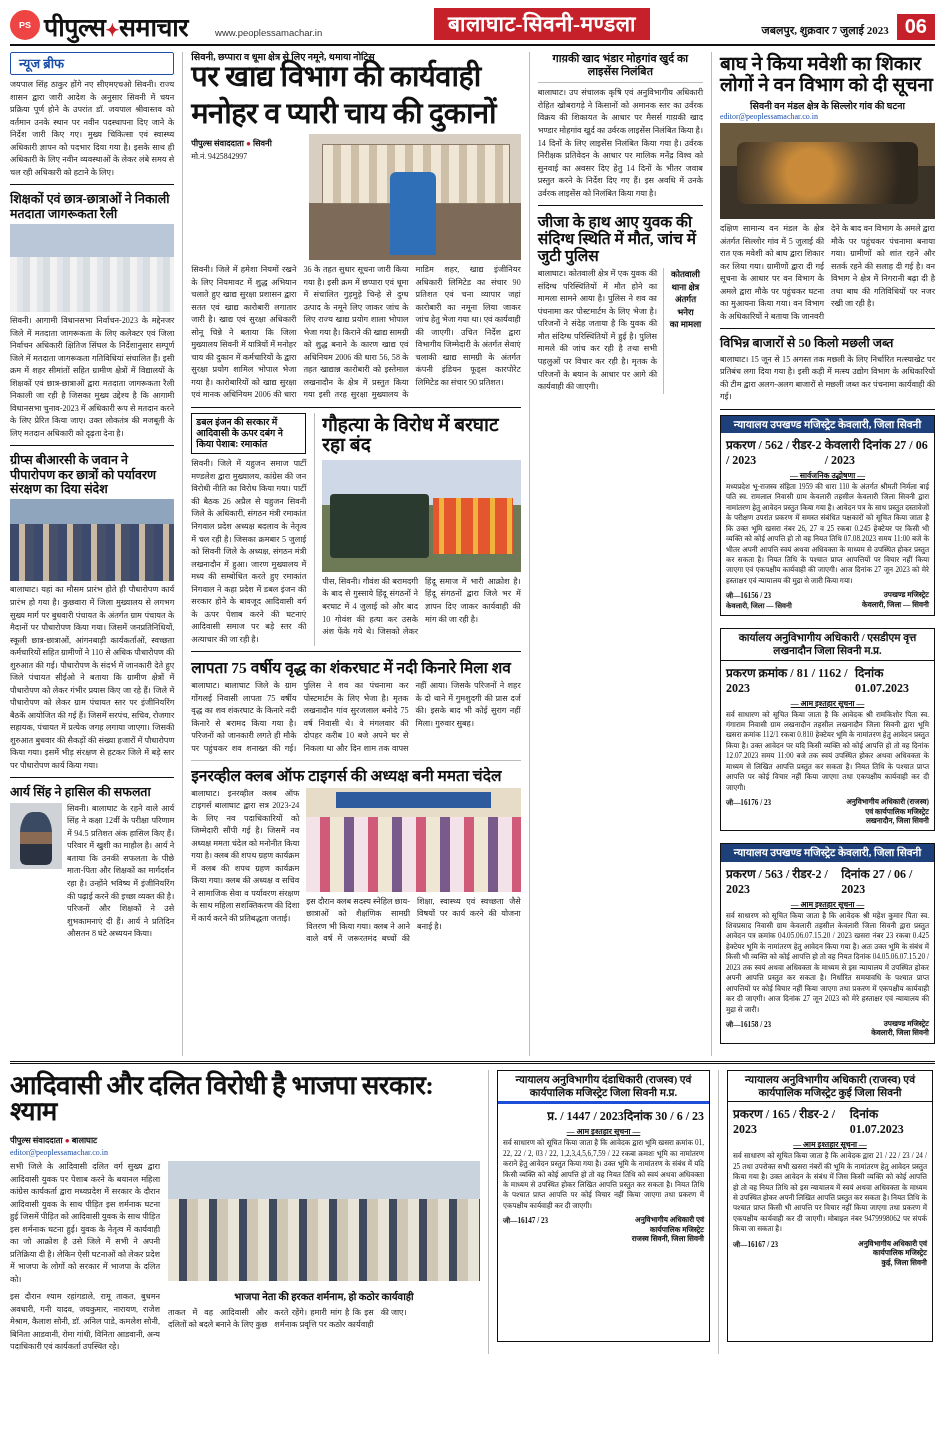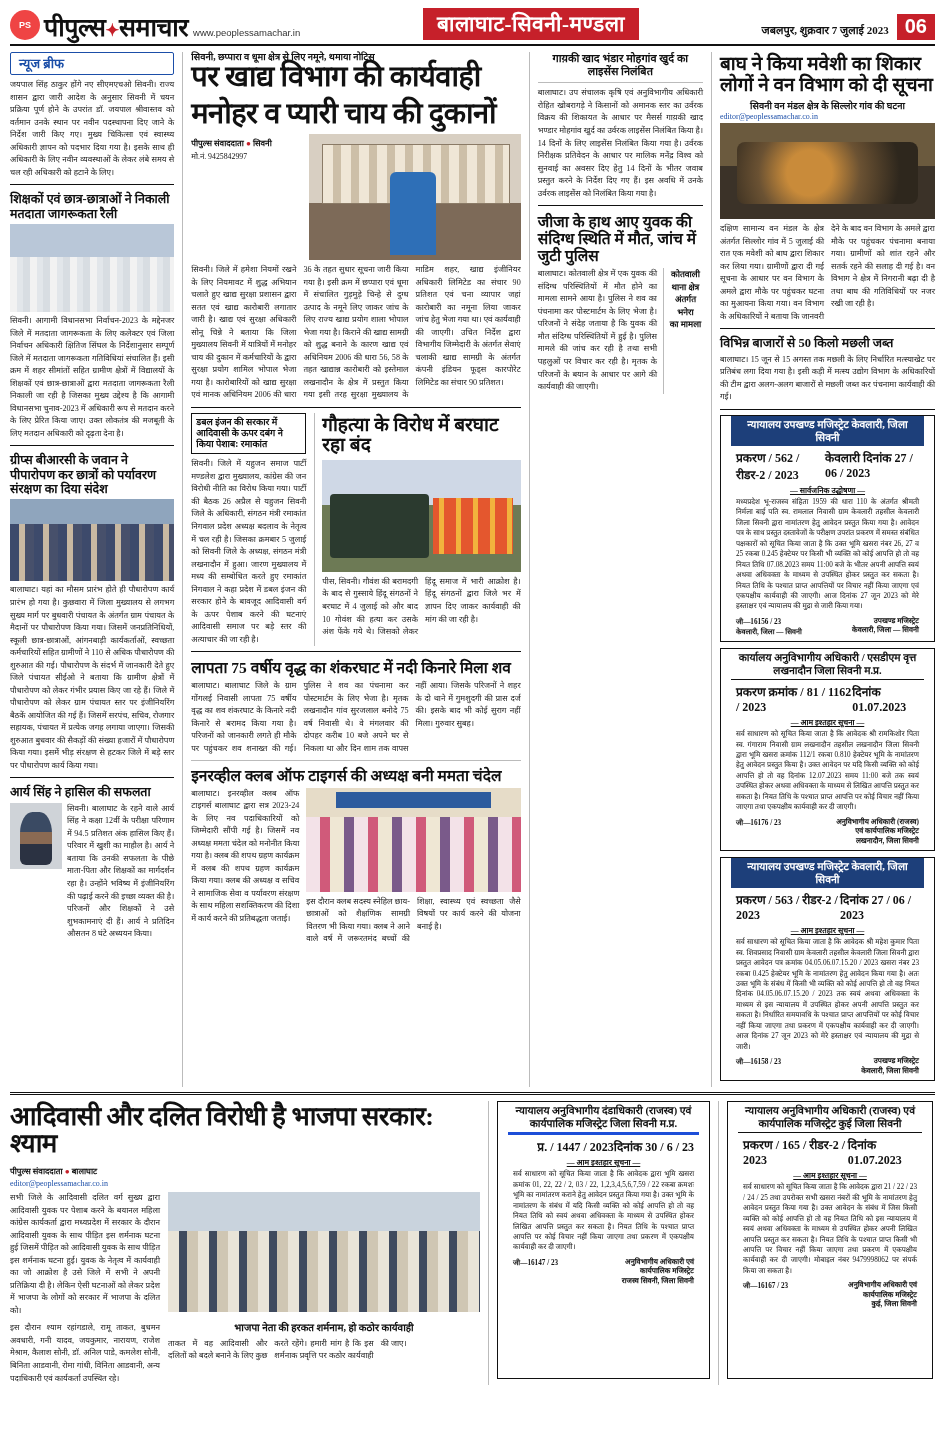--- a/index.html
+++ b/index.html
@@ -16,21 +16,21 @@
   .masthead { display:flex; align-items:flex-end; border-bottom:2px solid #111; padding-bottom:4px; }
   .logo-block { display:flex; align-items:flex-end; gap:4px; }
   .logo-mark {
     width:30px;height:30px;border-radius:50%;
     background:#ef4444;color:#fff;font-weight:bold;font-size:9px;
     display:flex;align-items:center;justify-content:center;text-align:center;line-height:1;
     font-family:"Liberation Sans",sans-serif;
   }
   .logo-text { font-size:25px; font-weight:bold; letter-spacing:-0.5px; line-height:1; }
   .logo-text .star { color:#c6202a; font-size:17px; }
-  .logo-url { font-size:9.5px; color:#333; margin-left:1px; margin-bottom:2px; font-family:"Liberation Sans",sans-serif; }
+  .logo-url { font-size:9.5px; color:#333; margin-left:23px; margin-bottom:2px; font-family:"Liberation Sans",sans-serif; }
   .mast-center { flex:1; display:flex; justify-content:center; align-items:flex-end; }
   .edition-band {
     background:#c6202a; color:#fff; font-weight:bold; font-size:21px;
     padding:1px 14px 3px; letter-spacing:0.5px; white-space:nowrap;
   }
   .mast-right { display:flex; align-items:flex-end; gap:8px; }
   .dateline { font-size:11px; font-weight:bold; margin-bottom:3px; white-space:nowrap;}
   .pageno { background:#c6202a;color:#fff;font-weight:bold;font-size:20px;padding:1px 8px 2px; font-family:"Liberation Sans",sans-serif;}
 
   
@@ -125,21 +125,21 @@
     content:""; position:absolute; left:14%; top:4%; width:72%; height:16%;
     background:#2d5b9e; color:#fff;
   }
   .ph-handshake { background:linear-gradient(#c9d3dd 0 35%, #7e8a6b 35% 100%); }
   .ph-handshake:after{
     content:""; position:absolute; left:0; right:0; bottom:0; height:68%;
     background:repeating-linear-gradient(90deg,#e9e4d8 0 11px,#3f4a5e 11px 19px,#cfc6b3 19px 30px);
   }
 
   
-  .notice { border:1px solid #111; padding:4px 15px 5px; margin-bottom:6px; }
+  .notice { border:1px solid #111; padding:4px 5px 5px; margin-bottom:12px; }
   .notice-title {
     background:#1d3f7a; color:#fff; text-align:center; font-weight:bold;
     font-size:10.5px; padding:2px 3px; line-height:1.25; margin:-4px -5px 3px;
   }
   .notice-sub { display:flex; justify-content:flex-end; font-size:12px; font-weight:bold; margin-bottom:2px; }
   .notice-center { text-align:center; font-size:7.8px; font-weight:bold; margin:2px 0; text-decoration:underline; }
   .notice-body { font-size:7.2px; line-height:1.45; text-align:justify; }
   .notice-sign { display:flex; justify-content:space-between; font-size:7.3px; font-weight:bold; margin-top:4px; }
   .notice-sign .right { text-align:right; line-height:1.3; }
   .notice-num { font-size:7.2px; }

